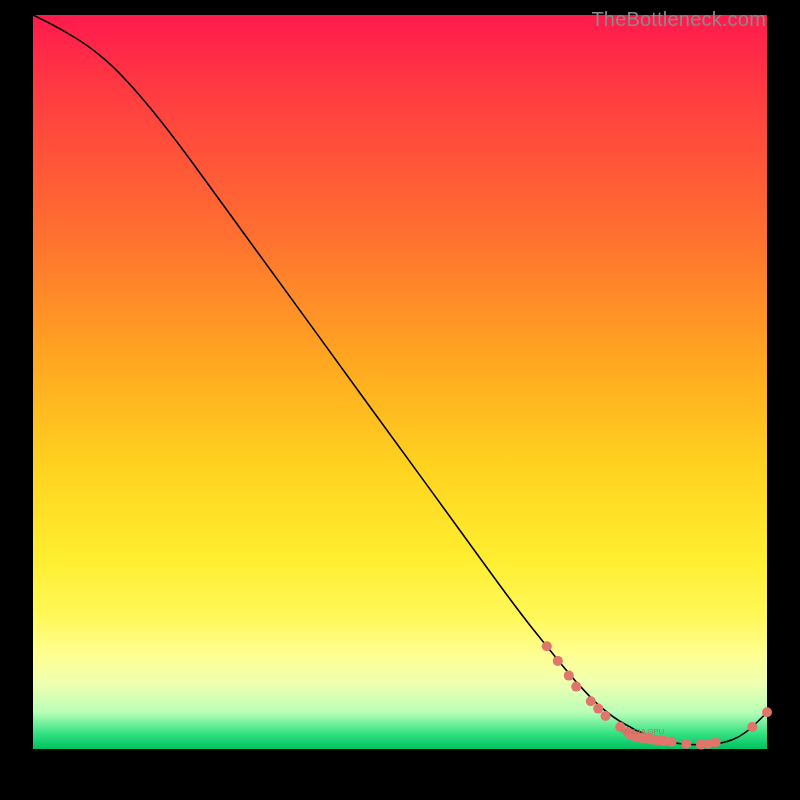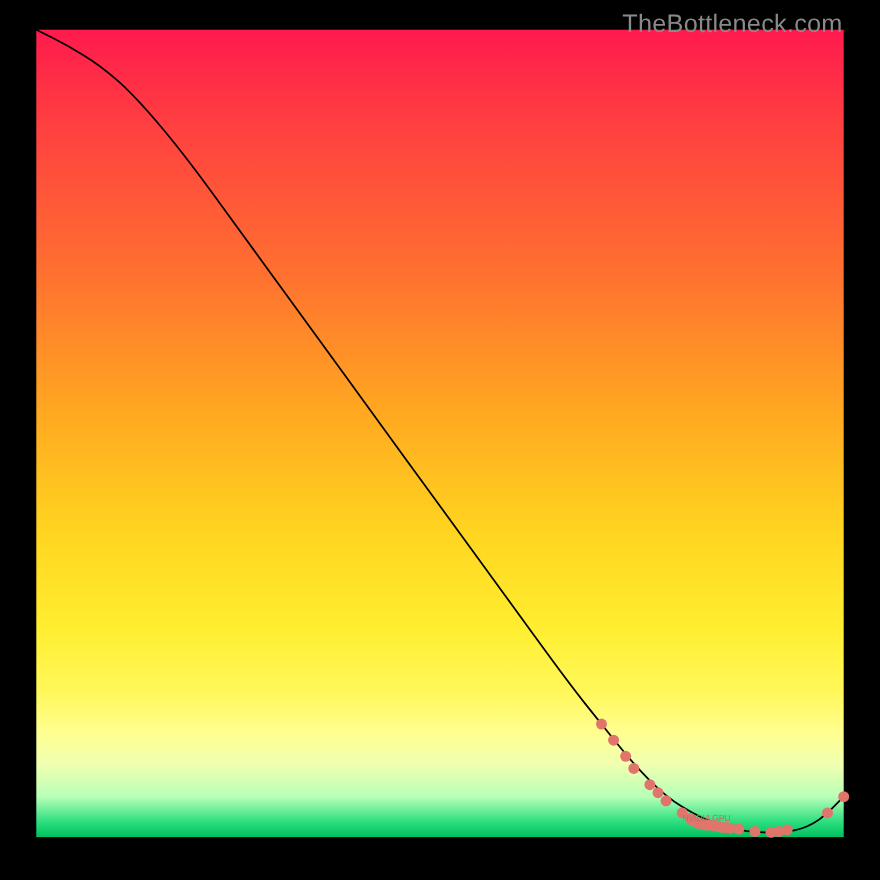--- a/index.html
+++ b/index.html
@@ -7,21 +7,21 @@
     padding: 0;
     width: 800px;
     height: 800px;
     background: #000;
     overflow: hidden;
     font-family: Arial, Helvetica, sans-serif;
   }
   .frame {
     position: absolute;
     left: 33px;
-    top: 27px;
+    top: 15px;
     width: 734px;
     height: 734px;
     box-sizing: border-box;
   }
   .gradient {
     position: absolute;
     inset: 0;
     background: linear-gradient(
       to bottom,
       #ff1a4d 0%,
@@ -36,21 +36,21 @@
       #b8ffb8 95%,
       #30e080 98%,
       #00c060 100%
     );
   }
   .watermark {
     position: absolute;
     top: 8px;
     right: 34px;
     color: #8a8a8a;
-    font-size: 23px;
+    font-size: 20px;
     letter-spacing: 0.2px;
     font-weight: 500;
     z-index: 5;
   }
   svg.plot {
     position: absolute;
     inset: 0;
     width: 100%;
     height: 100%;
     overflow: visible;

